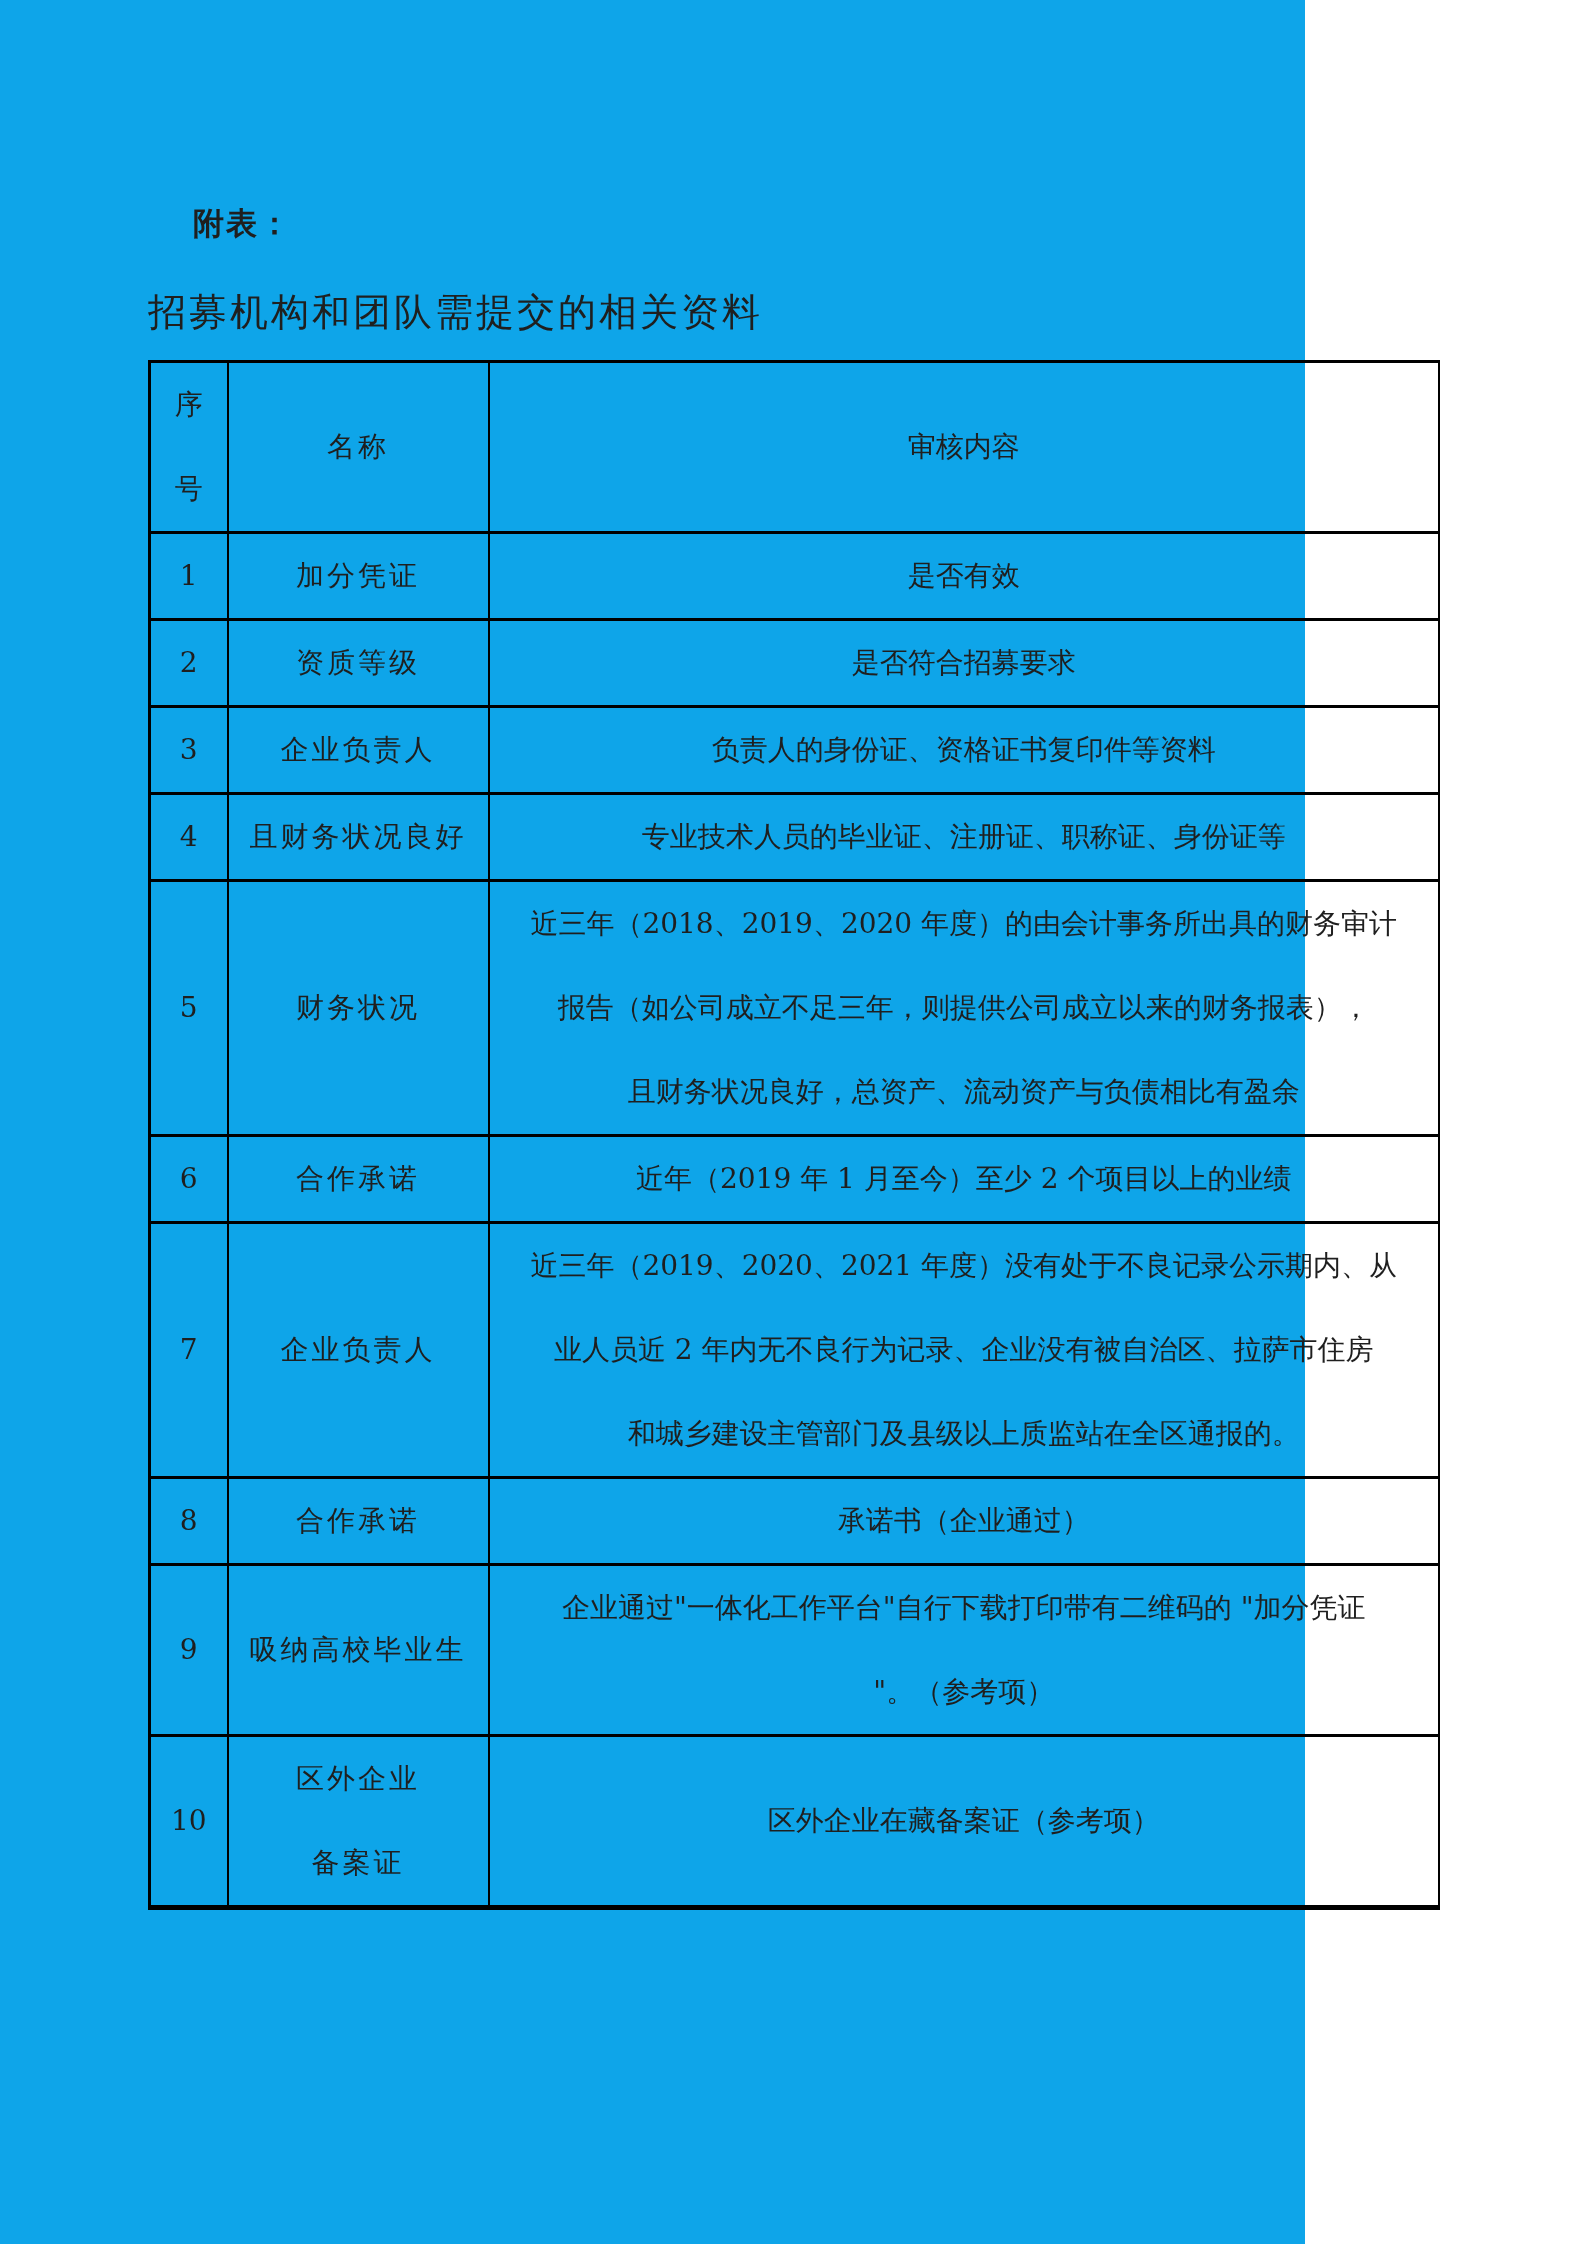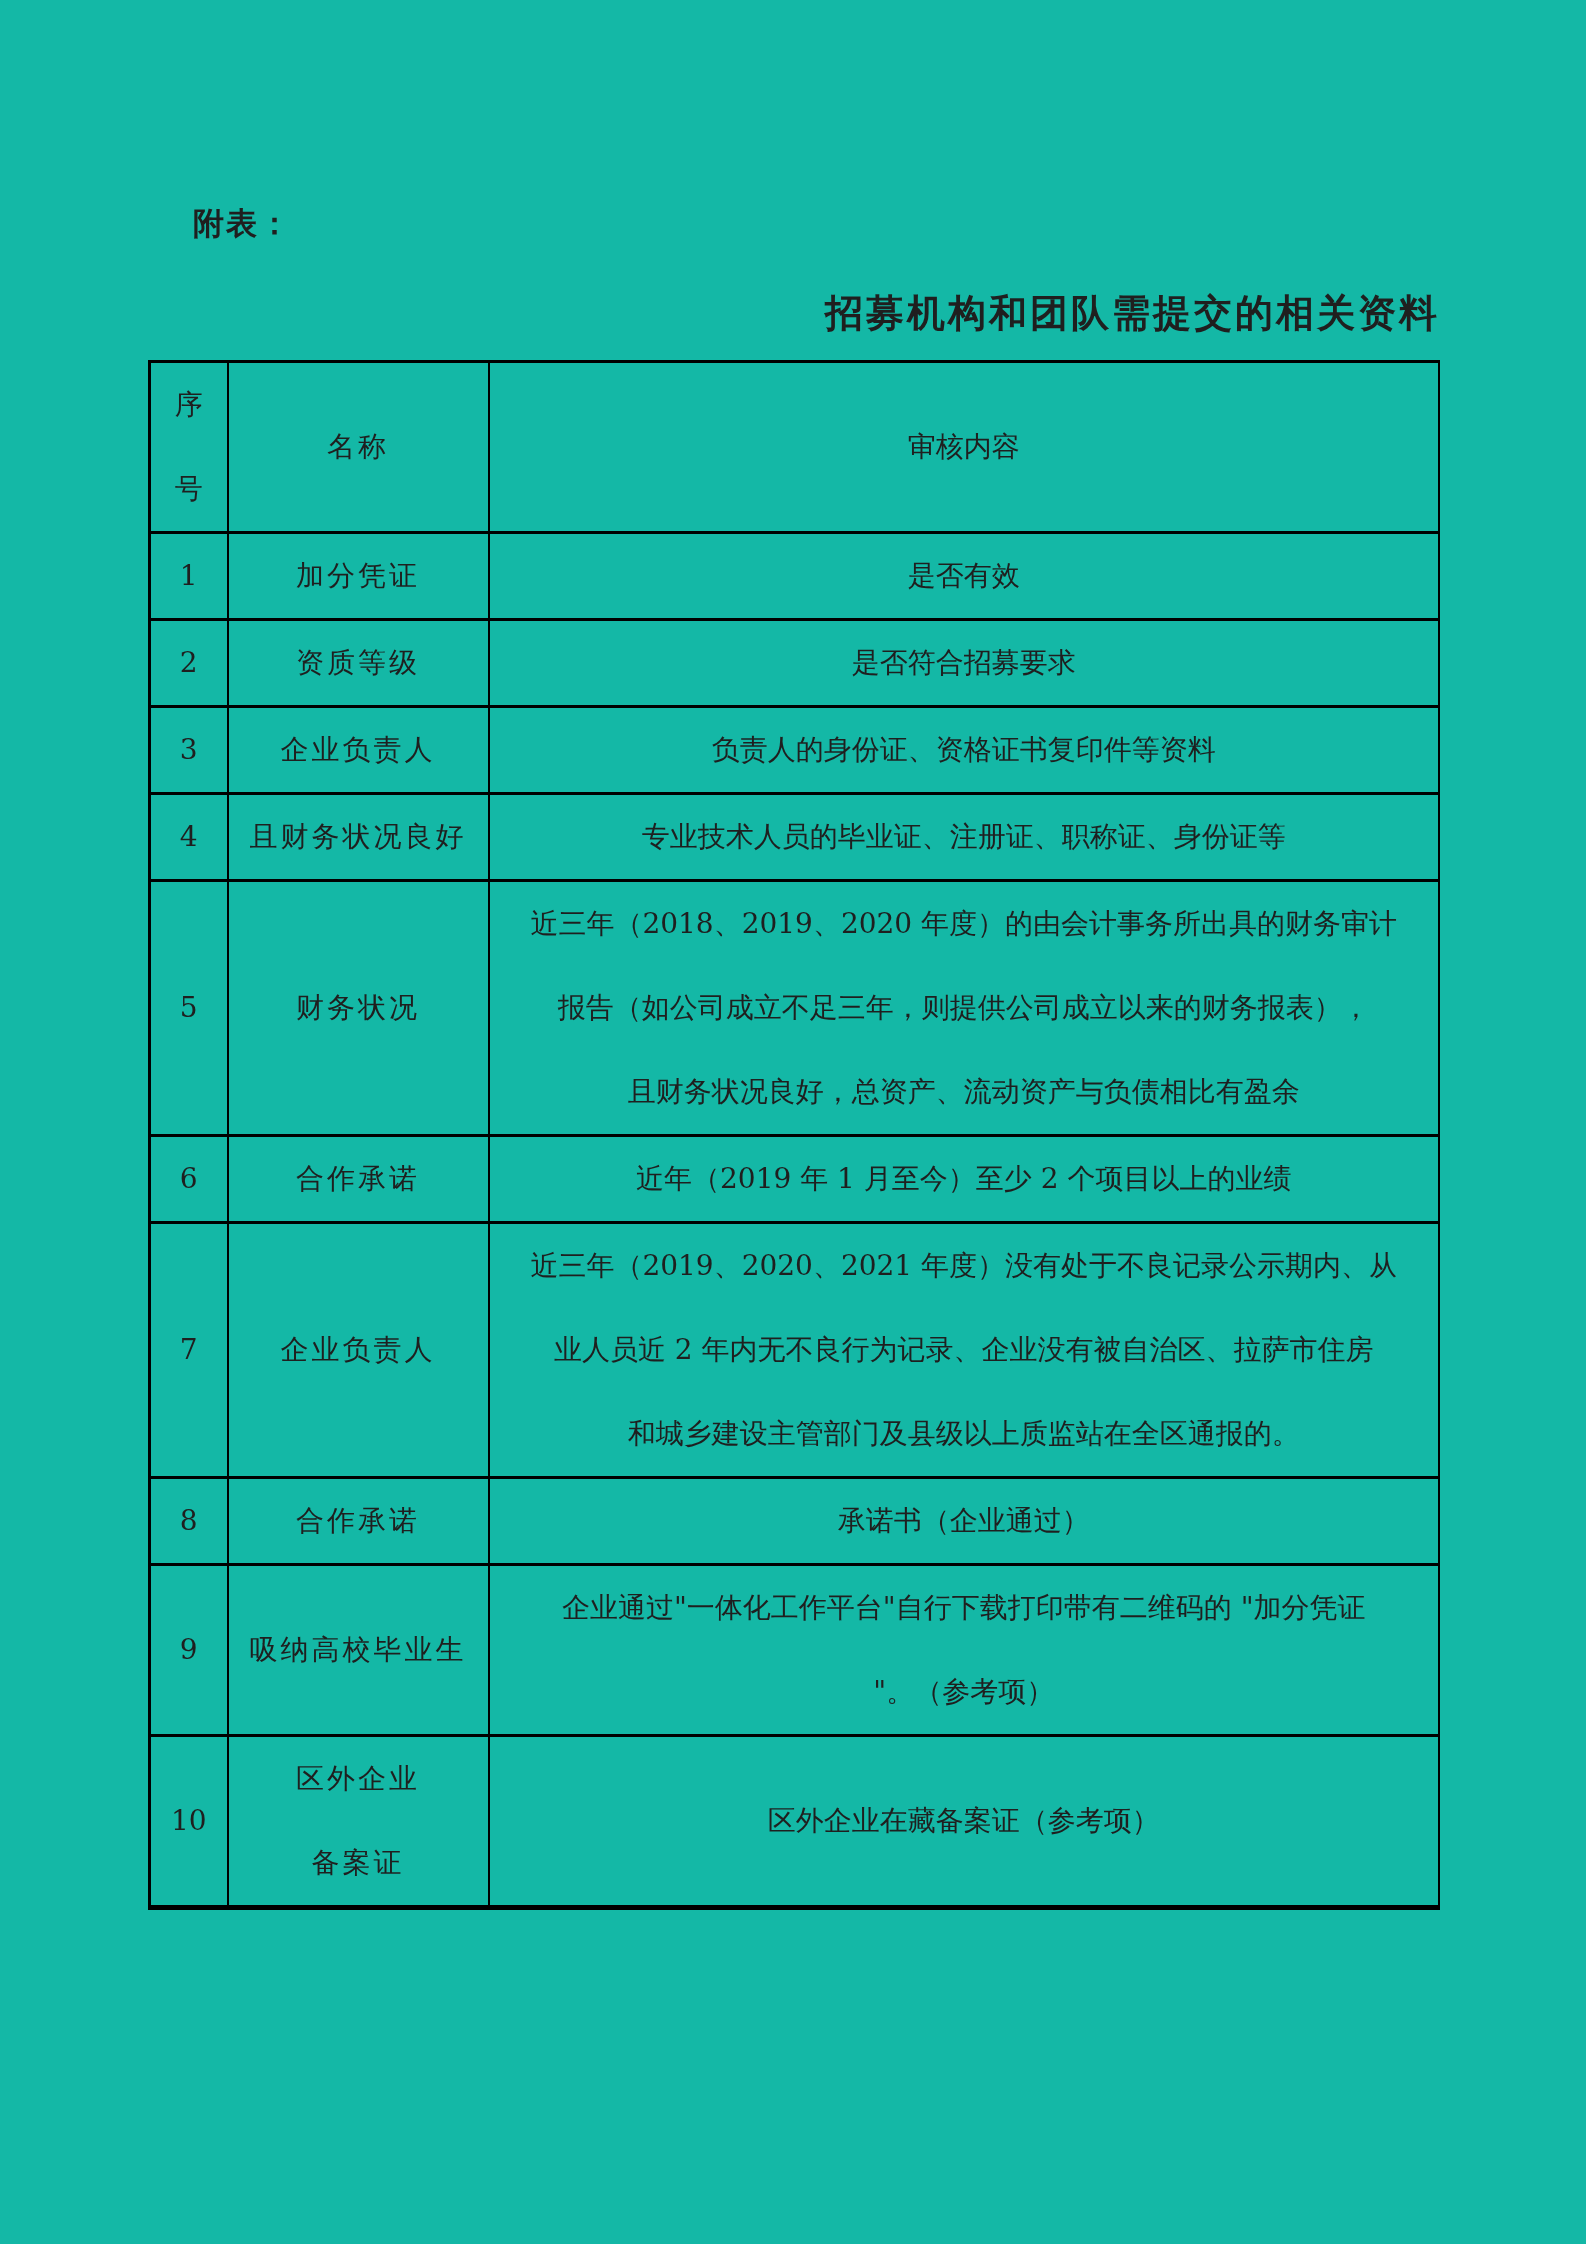--- a/index.html
+++ b/index.html
@@ -10,42 +10,42 @@
   body {
     width: 1586px;
     height: 2244px;
     font-family: "DejaVu Serif", "Liberation Serif", serif;
     color: #1f1f1f;
     position: relative;
   }
   .page {
     position: absolute;
     top: 0; left: 0;
-    width: 1586px;
+    width: 1305px;
     height: 2244px;
-    background: #14b8a6;
+    background: #0ea5e9;
   }
   .appendix-label {
     position: absolute;
     left: 193px;
     top: 205px;
     font-size: 31px;
     font-weight: bold;
     letter-spacing: 2px;
     line-height: 1.2;
     white-space: nowrap;
   }
   .doc-title {
     position: absolute;
     left: 148px;
     top: 288px;
     width: 1292px;
-    text-align: right;
+    text-align: left;
     font-size: 38px;
-    font-weight: bold;
+    font-weight: normal;
     letter-spacing: 3px;
     line-height: 1.3;
   }
   .materials-table {
     position: absolute;
     left: 148px;
     top: 360px;
     width: 1292px;
     border-collapse: collapse;
     table-layout: fixed;

